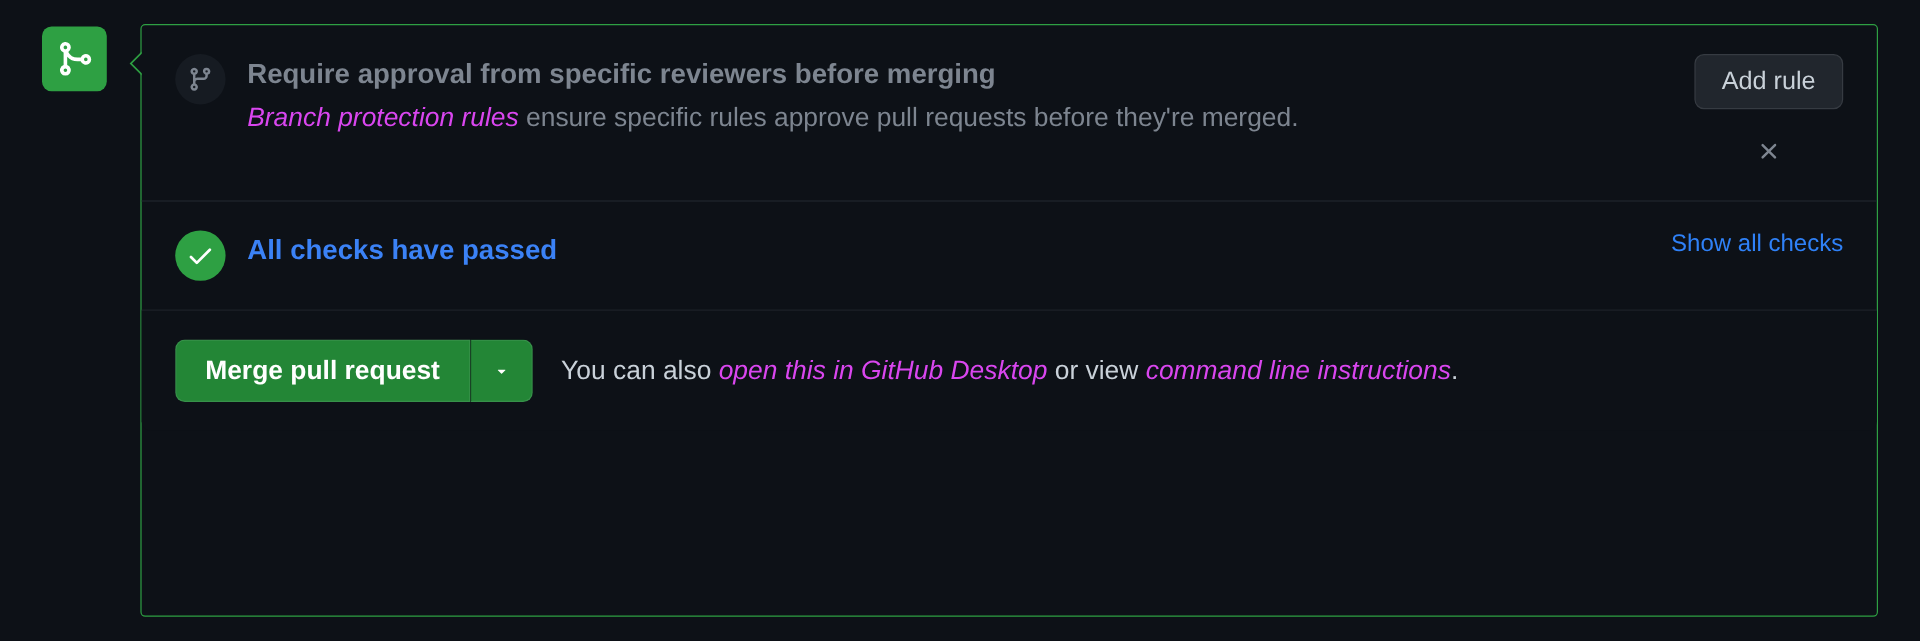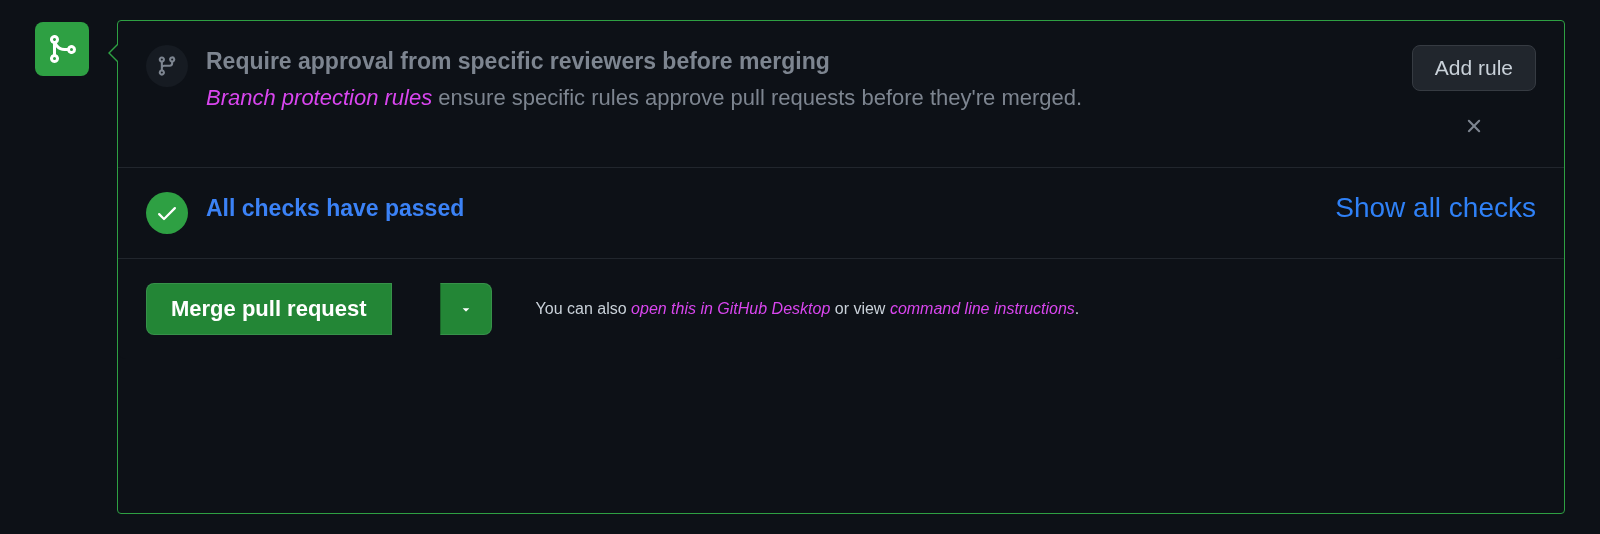--- a/index.html
+++ b/index.html
@@ -126,36 +126,35 @@
       background: none;
       border: none;
       color: #7d8590;
       cursor: pointer;
       padding: 6px;
       display: flex;
       align-items: center;
       justify-content: center;
     }
     .show-checks {
-      font-size: 28px;
+      font-size: 20px;
       color: #2f81f7;
       text-decoration: none;
       cursor: pointer;
     }
     .footer-section {
       padding: 24px 28px;
       display: flex;
       align-items: center;
       background: #0d1117;
       border-radius: 0 0 8px 8px;
     }
     .btn-group {
       display: flex;
       margin-right: 24px;
-      gap: 48px;
     }
     .btn-primary {
       background: #238636;
       color: #ffffff;
       border: 1px solid rgba(240,246,252,0.1);
       padding: 12px 24px;
       border-radius: 8px 0 0 8px;
       font-size: 22px;
       font-weight: 600;
       cursor: pointer;
@@ -167,23 +166,22 @@
       border: 1px solid rgba(240,246,252,0.1);
       border-left: 1px solid rgba(0,0,0,0.25);
       padding: 12px 18px;
       border-radius: 0 8px 8px 0;
       cursor: pointer;
       display: flex;
       align-items: center;
       justify-content: center;
     }
     .footer-text {
-      font-size: 16px;
+      font-size: 22px;
       color: #c9d1d9;
-      margin-left: 20px;
     }
   </style>
 </head>
 <body>
 
 <div class="timeline-badge">
   <svg width="32" height="32" viewBox="0 0 16 16" fill="#ffffff">
     <path d="M5.45 5.154A4.25 4.25 0 0 0 9.25 7.5h1.378a2.251 2.251 0 1 1 0 1.5H9.25A5.734 5.734 0 0 1 5 7.123v3.505a2.25 2.25 0 1 1-1.5 0V5.372a2.25 2.25 0 1 1 1.95-.218ZM4.25 13.5a.75.75 0 1 0 0-1.5.75.75 0 0 0 0 1.5Zm8.5-4.5a.75.75 0 1 0 0-1.5.75.75 0 0 0 0 1.5ZM5 3.25a.75.75 0 1 0 0 .005V3.25Z"></path>
   </svg>
 </div>

